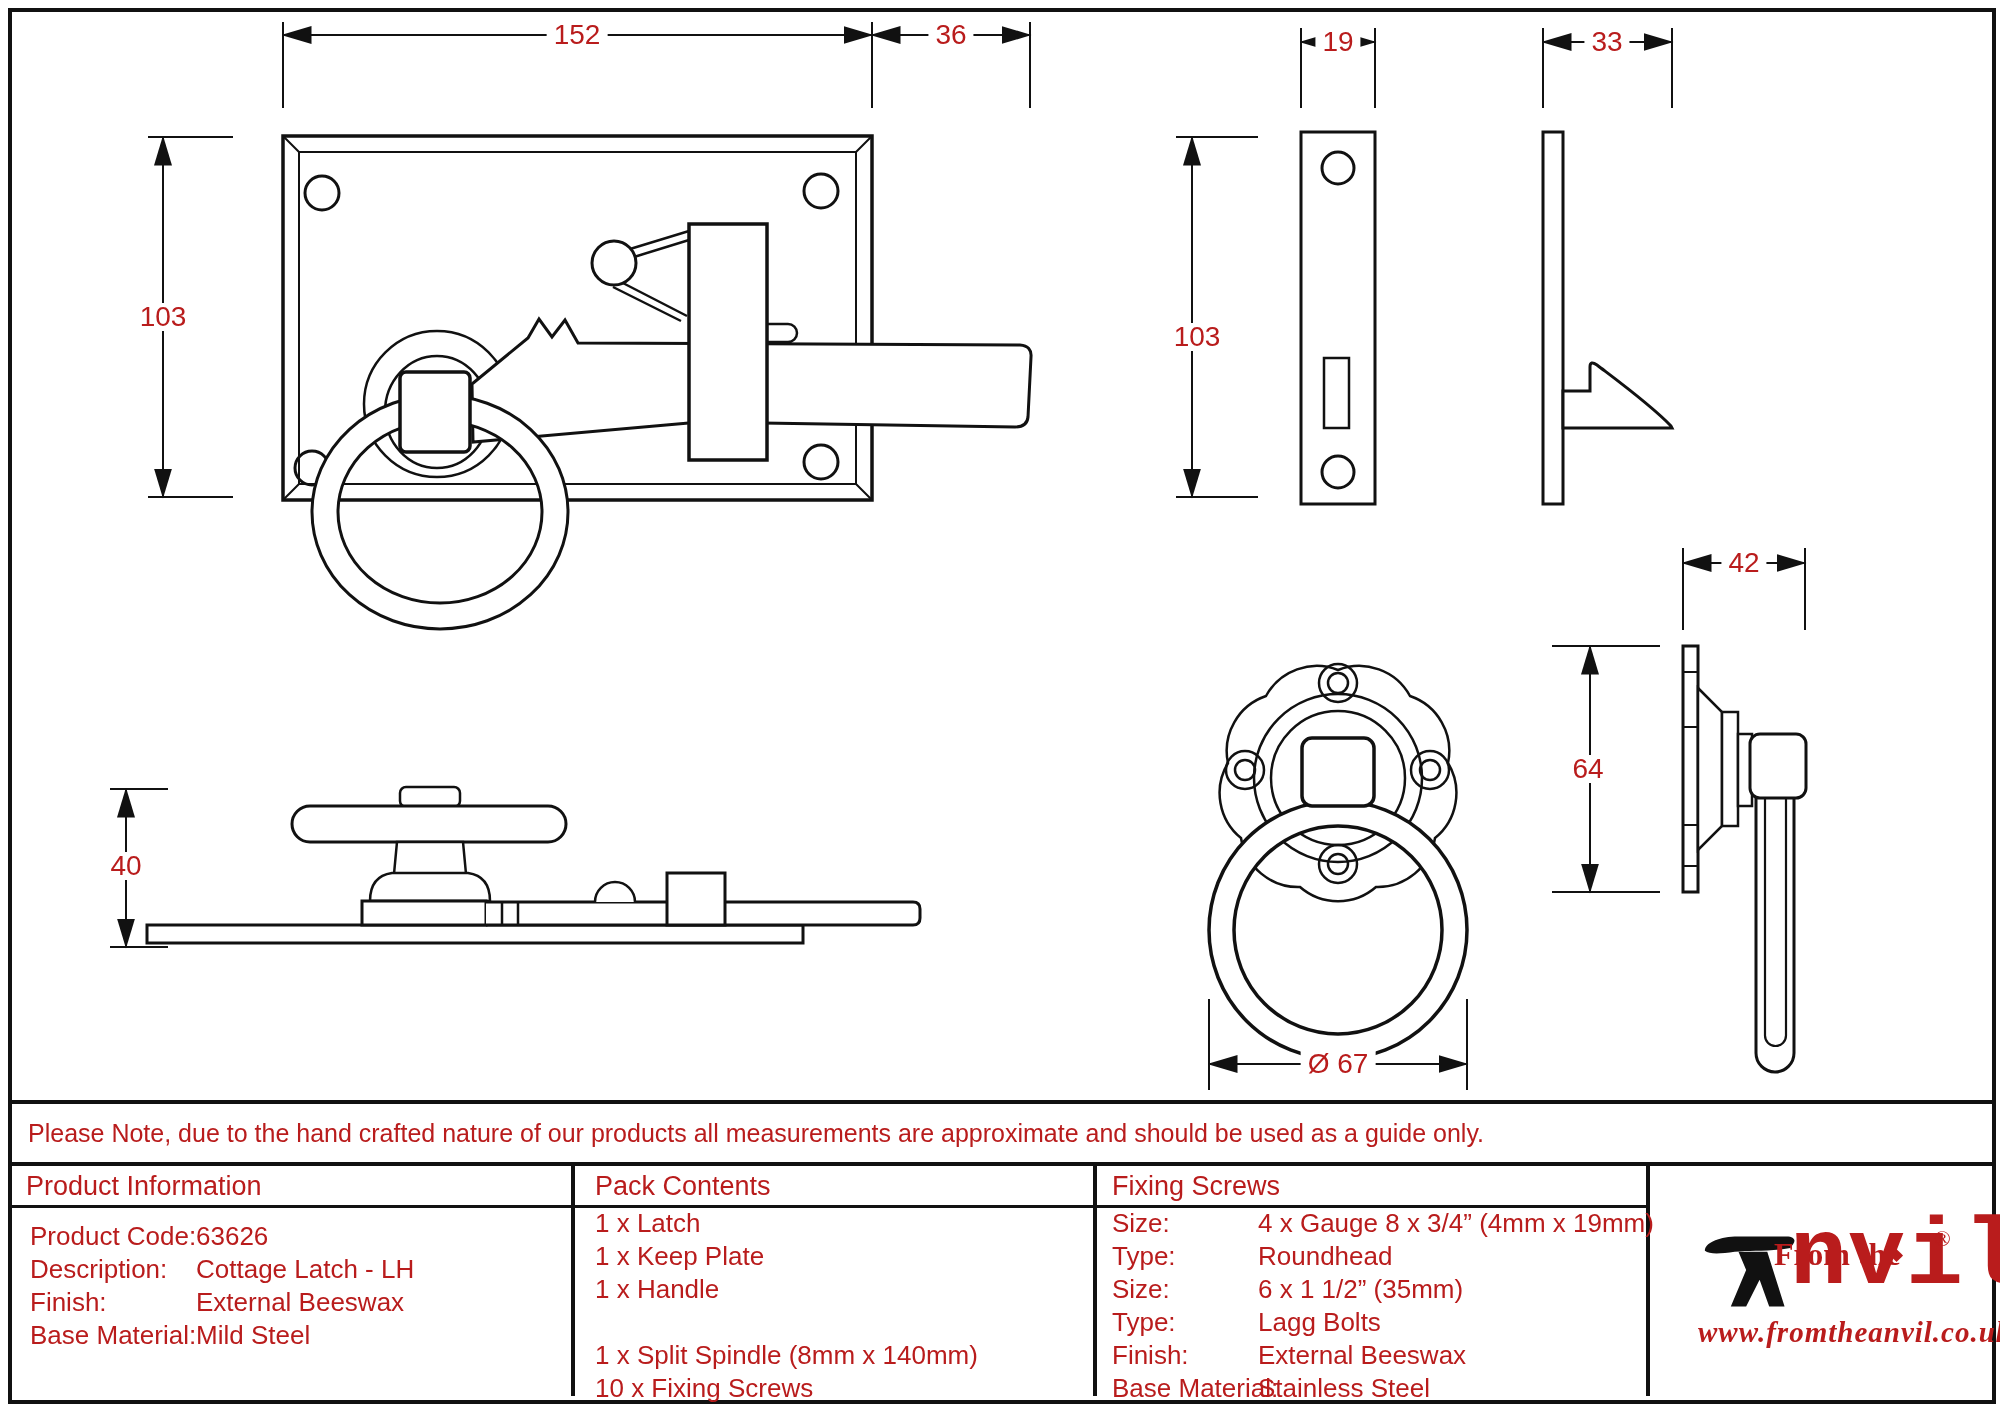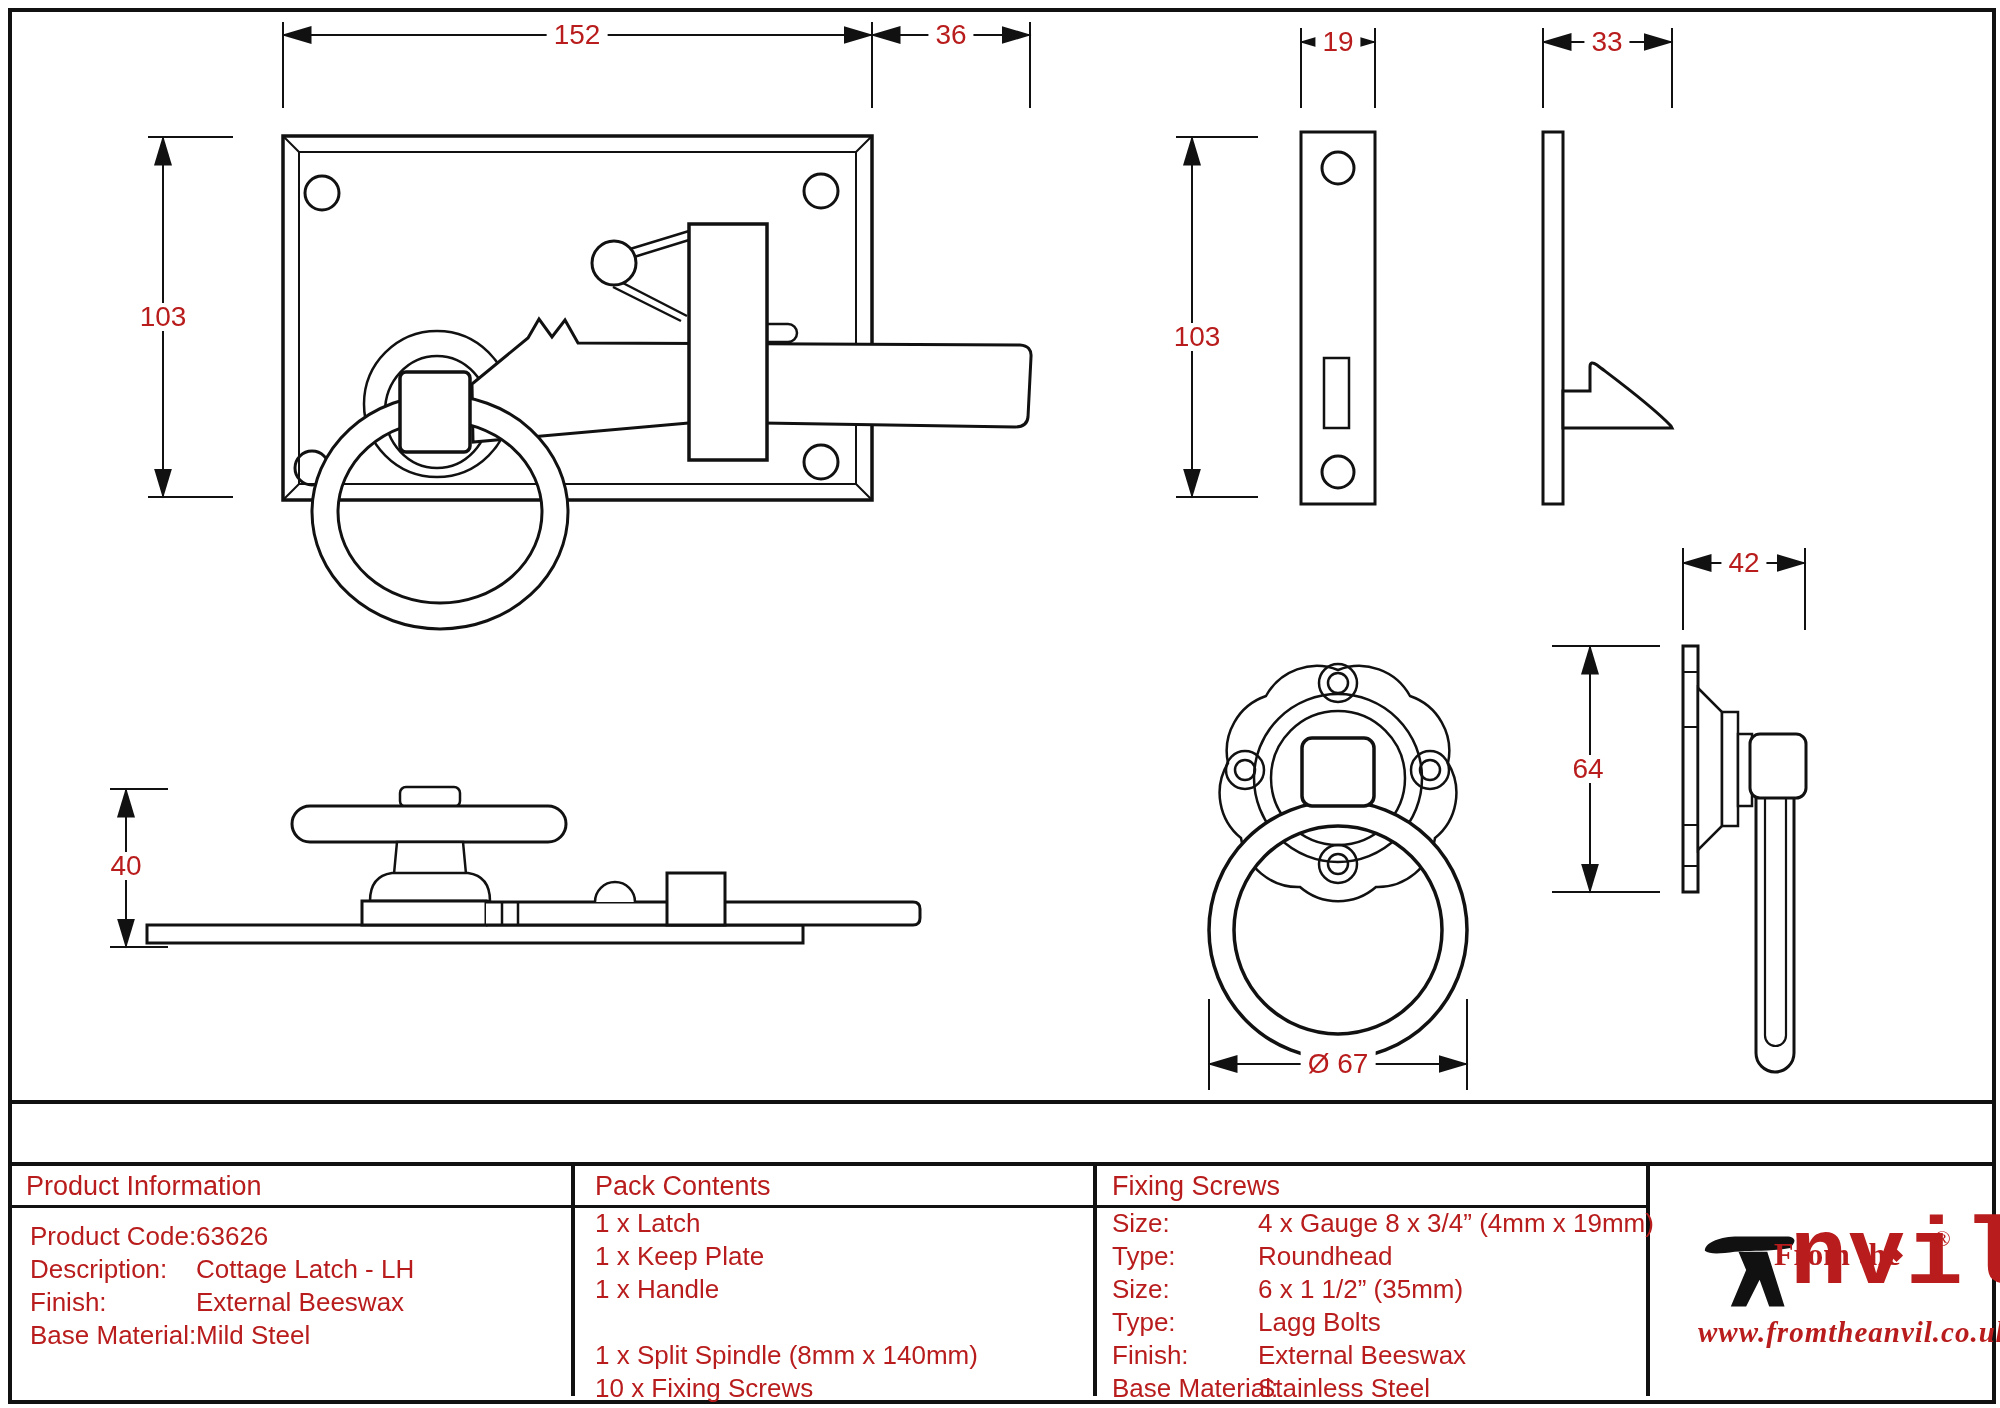--- a/index.html
+++ b/index.html
@@ -152,20 +152,21 @@
   <span class="dim" style="left:951px;top:35px">36</span>
   <span class="dim" style="left:163px;top:317px">103</span>
   <span class="dim" style="left:1338px;top:42px">19</span>
   <span class="dim" style="left:1197px;top:337px">103</span>
   <span class="dim" style="left:1607px;top:42px">33</span>
   <span class="dim" style="left:1338px;top:1064px">Ø 67</span>
   <span class="dim" style="left:1744px;top:563px">42</span>
   <span class="dim" style="left:1588px;top:769px">64</span>
   <span class="dim" style="left:126px;top:866px">40</span>
 
+  <div class="note">Please Note, due to the hand crafted nature of our products all measurements are approximate and should be used as a guide only.</div>
 
   <div class="pageborder"></div>
   <div class="hline" style="left:8px;top:1100px;width:1984px;height:4px"></div>
   <div class="hline" style="left:8px;top:1162px;width:1984px;height:4px"></div>
   <div class="hline" style="left:12px;top:1205px;width:1636px;height:3px"></div>
   <div class="vline" style="left:571px;top:1164px;width:4px;height:232px"></div>
   <div class="vline" style="left:1093px;top:1164px;width:4px;height:232px"></div>
   <div class="vline" style="left:1646px;top:1164px;width:4px;height:232px"></div>
 
   <div class="th" style="left:26px;top:1186px">Product Information</div>

